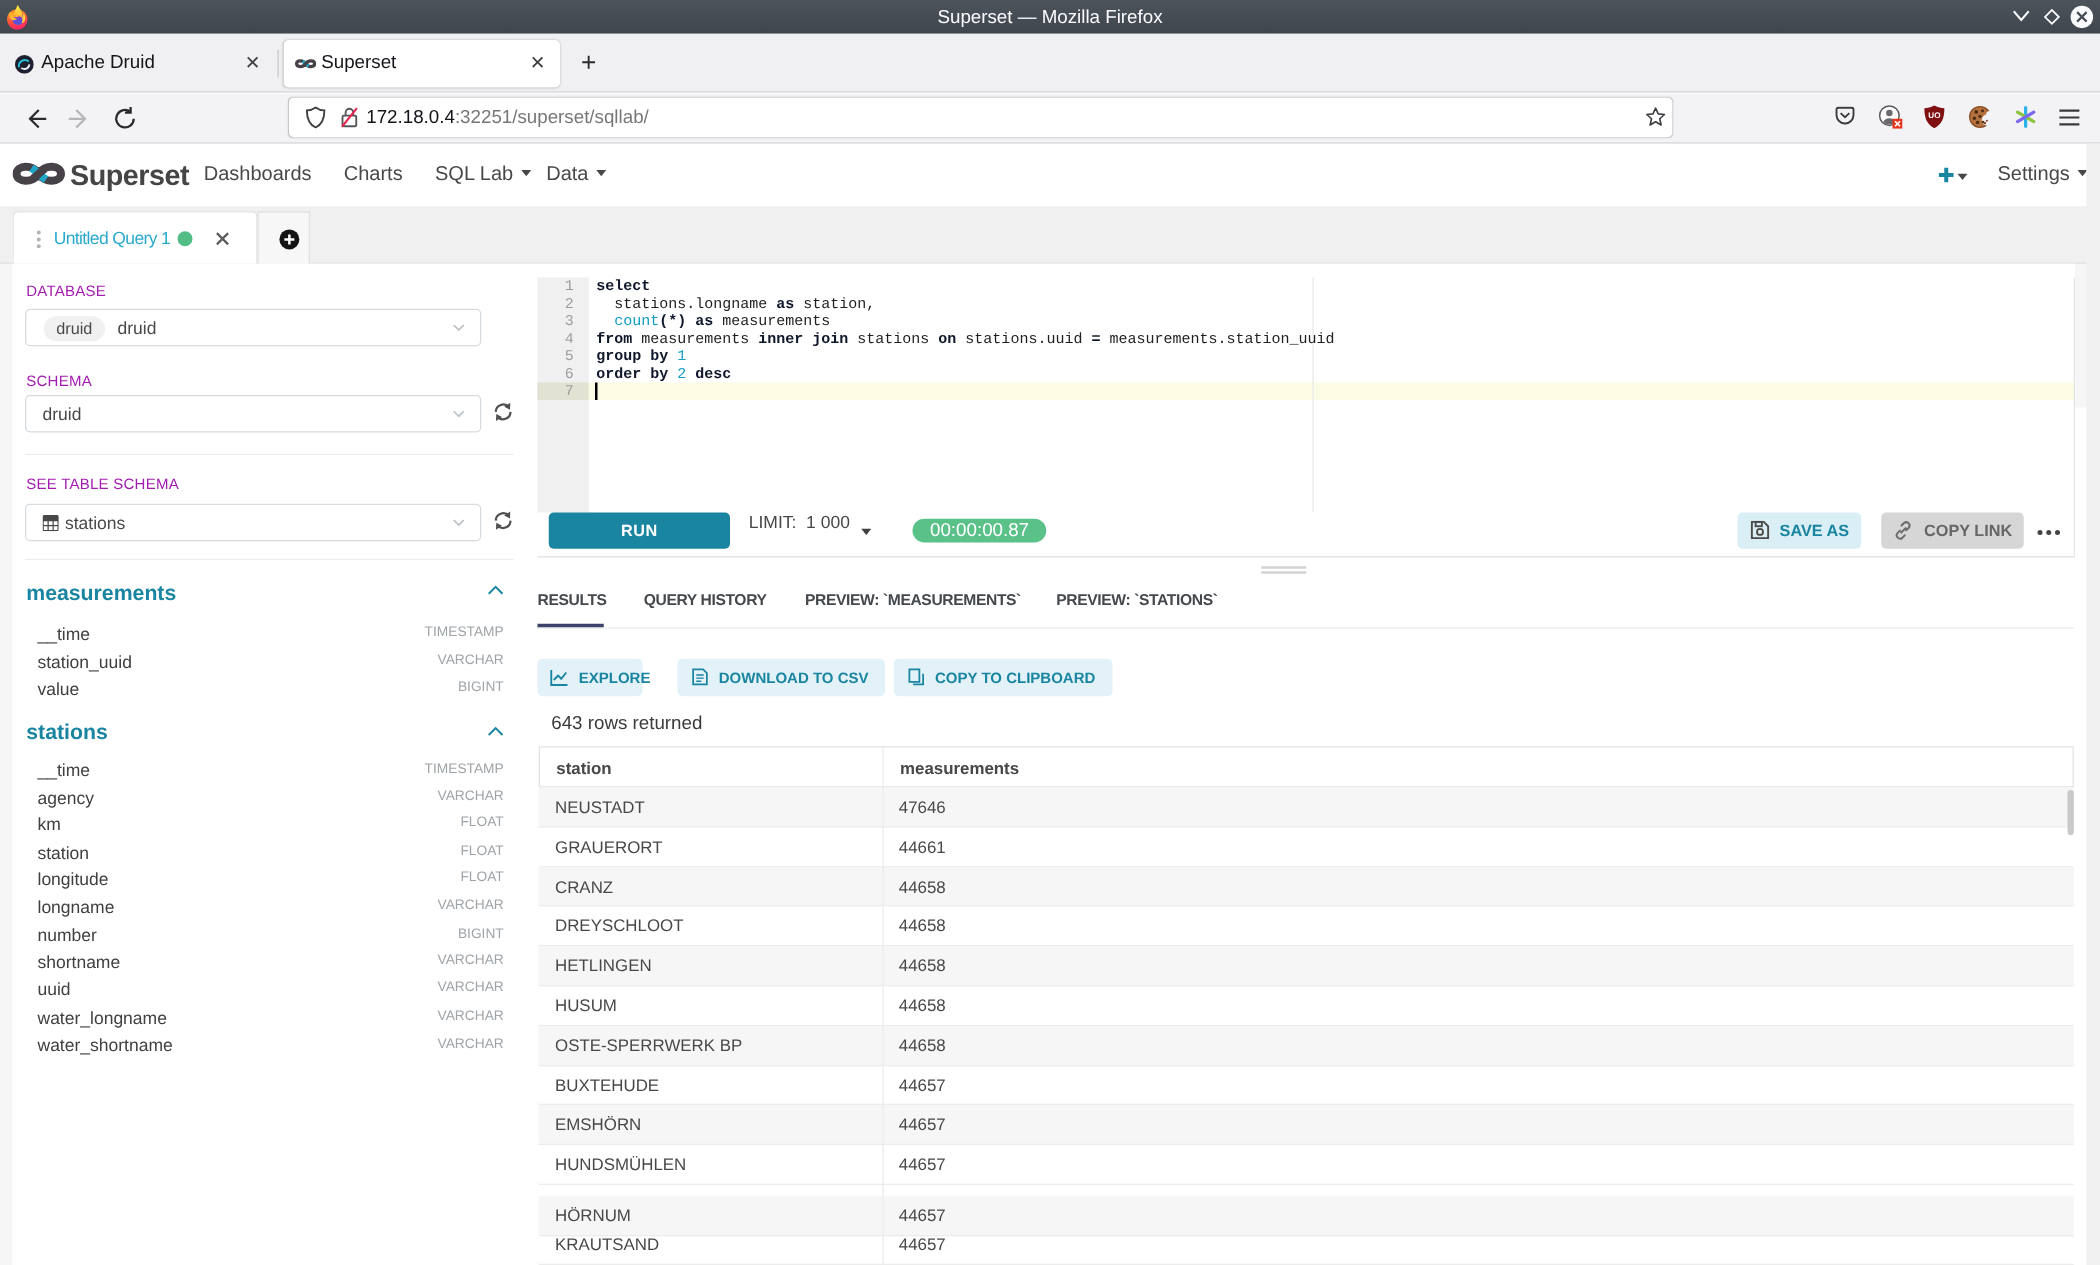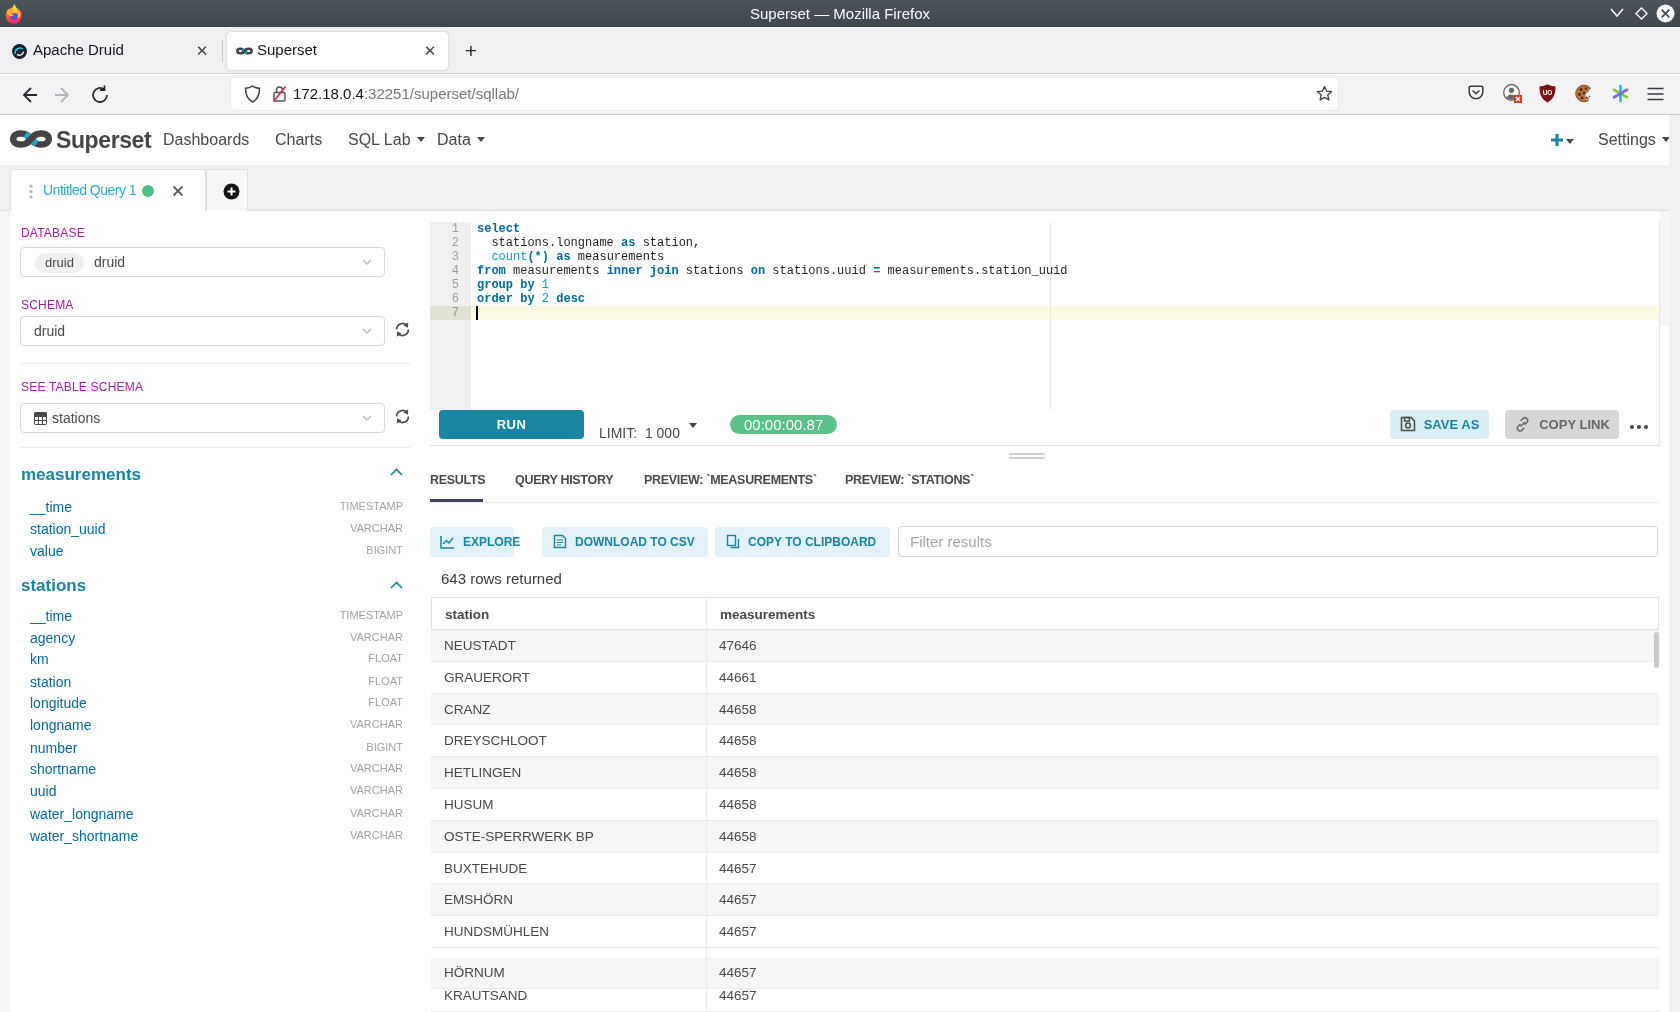--- a/index.html
+++ b/index.html
@@ -38,36 +38,36 @@
 #rightstrip { position:absolute; left:1669px; top:0px; width:11px; height:897px; background:#f1f1f1; }
 #whitegap { position:absolute; left:1660px; top:211px; width:9px; height:686px; background:#fff; }
 #edgeline { position:absolute; left:1229px; top:11px; width:1px; height:224px; background:#e6e6e6; }
 .label { font-size:12px; color:#a21caf; letter-spacing:0.2px; }
 .selbox { position:absolute; left:10px; width:365px; height:30px; border:1px solid #d5dbdf; border-radius:4px; background:#fff; }
 .selchev { position:absolute; right:12px; top:11px; width:10px; height:6px; }
 .pill { position:absolute; left:14px; top:5px; height:20px; background:#f0f0f0; border-radius:10px; font-size:13px; color:#484848; line-height:20px; padding:0 10px; }
 .selval { position:absolute; top:6px; font-size:14px; color:#484848; }
 .divider { position:absolute; left:10px; width:391px; height:1px; background:#ededed; }
 .schemahead { position:absolute; left:11px; font-size:17px; font-weight:bold; color:#1985a0; }
-.colname { position:absolute; left:20px; font-size:14px; color:#0369a1; }
+.colname { position:absolute; left:20px; font-size:14px; color:#404040; }
 .coltype { position:absolute; right:27px; font-size:11px; color:#9fa4a8;text-align:right; }
 
 #ace { position:absolute; left:0px; top:11px; width:1230px; height:188px; background:#fff; }
 #gutter { position:absolute; left:0; top:0; width:41px; height:188px; background:#f0f0f0; }
 .gnum { position:absolute; left:0px; width:29px; text-align:right; font-size:12px; line-height:14px; font-family:"Liberation Mono",monospace; color:#9d9d9d; }
 .cline { position:absolute; left:47px; font-size:12px; line-height:14px; font-family:"Liberation Mono",monospace; color:#201f1f; white-space:pre; }
-.cline b { font-weight:bold; color:#0369a1; }
+.cline b { font-weight:bold; color:#0f172a; }
 .tealc { color:#0e9dc2; }
 #activeline { position:absolute; left:41px; top:84px; width:1189px; height:14px; background:#fcfce4; }
 #galine { position:absolute; left:0; top:84px; width:41px; height:14px; background:#e2e2d2; }
 #printmargin { position:absolute; left:620px; top:0; width:1px; height:188px; background:#e8e8e8; }
 #cursor { position:absolute; left:46px; top:84px; width:2px; height:14px; background:#000; }
 
 #runbtn { position:absolute; left:9px; top:199px; width:145px; height:29px; background:#1a85a0; border-radius:4px; color:#fff; font-size:13px; font-weight:bold; text-align:center; line-height:29px; letter-spacing:0.4px; }
-#limit { position:absolute; left:169px; top:214px; font-size:14px; color:#484848; }
+#limit { position:absolute; left:169px; top:198px; font-size:14px; color:#484848; }
 #limitcaret { position:absolute; left:259px; top:212px; width:0; height:0; border-left:4.5px solid transparent; border-right:4.5px solid transparent; border-top:5.5px solid #404040; }
 #timer { position:absolute; left:300px; top:204px; height:19px; background:#5ac189; border-radius:10px; color:#fff; font-size:15px; line-height:19px; padding:0 14px; }
 #savebtn { position:absolute; left:960px; top:199px; width:99px; height:29px; background:#d9eef5; border-radius:4px; color:#1985a0; font-size:13px; font-weight:bold; text-align:center; line-height:29px; }
 #copybtn { position:absolute; left:1075px; top:199px; width:114px; height:29px; background:#d6d6d6; border-radius:4px; color:#666; font-size:13px; font-weight:bold; text-align:center; line-height:29px; }
 #dots { position:absolute; left:1200px; top:206px; letter-spacing:2px; color:#444; }
 #dots span { display:inline-block; width:4px; height:4px; border-radius:2px; background:#444; margin-right:3px; vertical-align:middle; }
 #tbborder { position:absolute; left:0px; top:234px; width:1229px; height:1px; background:#e0e0e0; }
 
 #handle1 { position:absolute; left:579px; top:242px; width:36px; height:2px; background:#d4d4d4; }
 #handle2 { position:absolute; left:579px; top:246px; width:36px; height:2px; background:#d4d4d4; }
@@ -386,21 +386,20 @@
           <path d="M3 9 L6.5 5.5 L9 8 L13 3" stroke="#1985a0" stroke-width="1.5" fill="none"></path>
         </svg>EXPLORE</div>
     <div class="sbtn" style="left:112px;width:166px"><svg style="vertical-align:-3px;margin-left:11px;margin-right:8px" width="14" height="15" viewBox="0 0 14 15">
           <path d="M1.5 1.5 H9.5 L12.5 4.5 V13.5 H1.5 Z" fill="none" stroke="#1985a0" stroke-width="1.4"></path>
           <path d="M4 6 H10 M4 8.5 H10 M4 11 H8" stroke="#1985a0" stroke-width="1.1"></path>
         </svg>DOWNLOAD TO CSV</div>
     <div class="sbtn" style="left:285px;width:175px"><svg style="vertical-align:-3px;margin-left:11px;margin-right:8px" width="14" height="15" viewBox="0 0 14 15">
           <rect x="1.5" y="1.5" width="8" height="10" fill="none" stroke="#1985a0" stroke-width="1.4"></rect>
           <path d="M4.5 13.5 H12.5 V5" fill="none" stroke="#1985a0" stroke-width="1.4"></path>
         </svg>COPY TO CLIPBOARD</div>
-    <div id="filter">Filter results</div>
     <div id="rowsret">643 rows returned</div>
     <div id="rtable">
       <div id="thead">
           <div class="tcell1" style="font-weight:bold;top:9px">station</div>
           <div class="tcell2" style="font-weight:bold;top:9px">measurements</div>
         </div>
       <div class="trow odd" style="top:33px">
           <div class="tcell1">NEUSTADT</div>
           <div class="tcell2">47646</div>
         </div>

